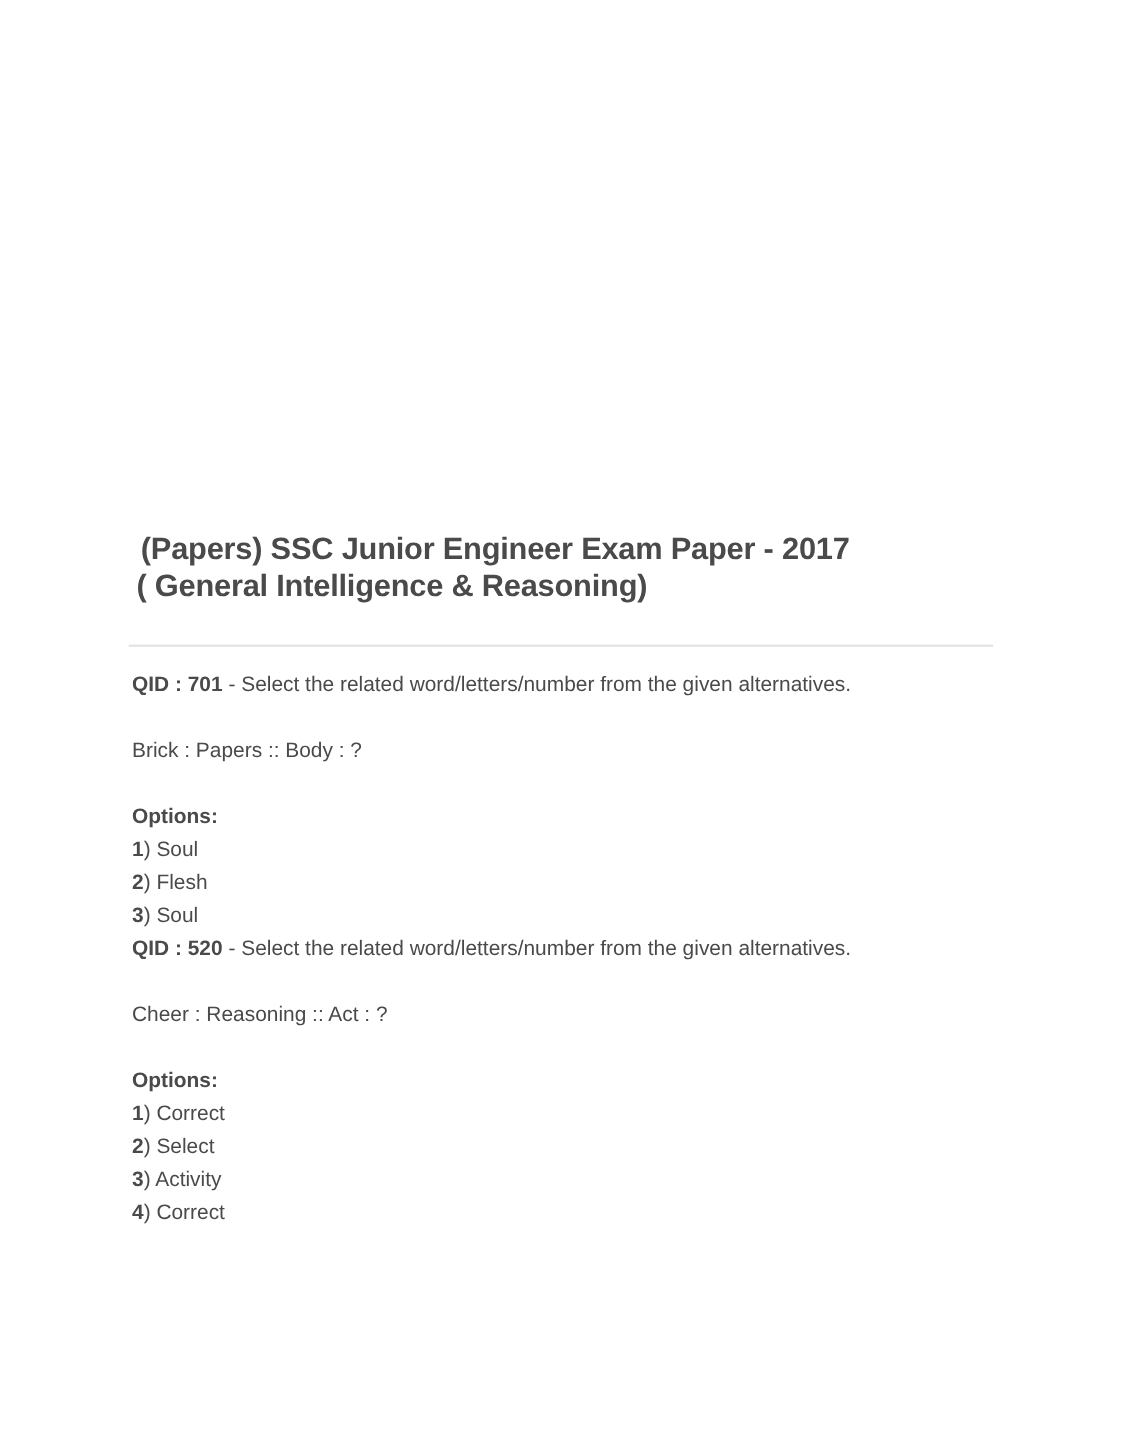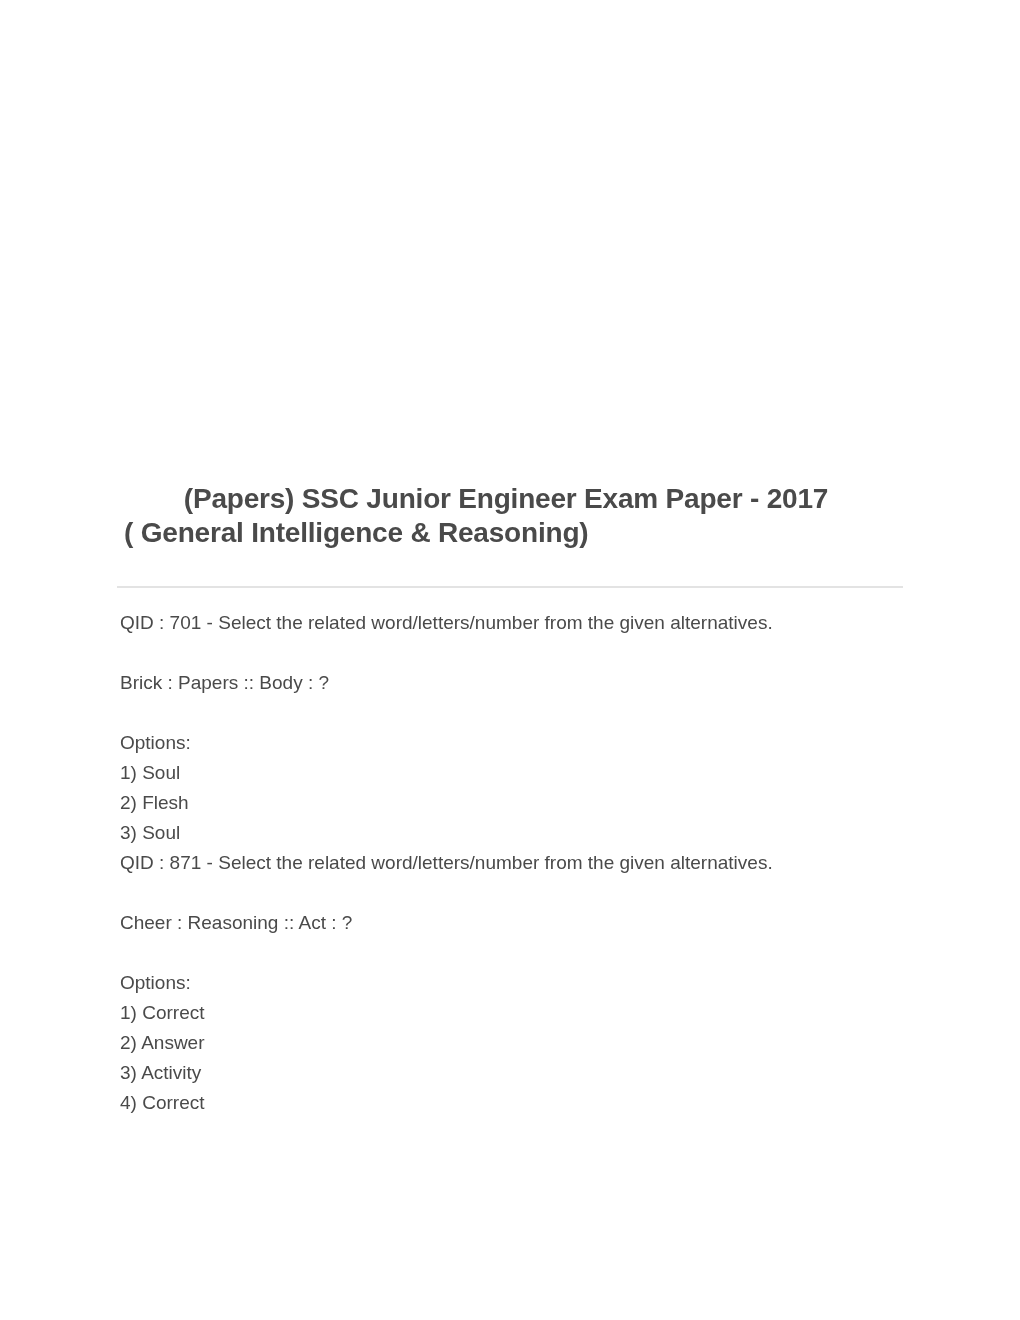--- a/index.html
+++ b/index.html
@@ -5,33 +5,33 @@
   html, body { margin: 0; padding: 0; background: #ffffff; }
   body {
     width: 1020px; height: 1320px; position: relative; overflow: hidden;
     font-family: "Liberation Sans", sans-serif; color: #4a4a4a;
   }
   .title {
     position: absolute; left: 124px; top: 482px; width: 760px;
     font-size: 28px; font-weight: bold; line-height: 34px; color: #4a4a4a;
     letter-spacing: -0.2px;
   }
-  .title .l1 { display: block; padding-left: 4px; text-align: center; }
+  .title .l1 { display: block; padding-left: 4px; }
   .title .l2 { display: block; }
   .divider {
     position: absolute; left: 117px; top: 586px; width: 786px; height: 2px;
     background: #e3e3e3;
   }
   .content {
     position: absolute; left: 120px; top: 608px; width: 780px;
     font-size: 19px; line-height: 30px; color: #4a4a4a;
   }
   .line { height: 30px; white-space: nowrap; }
   .blank { height: 30px; }
-  b { font-weight: normal; }
+  b { font-weight: bold; }
 </style>
 </head>
 <body>
 
 <div class="title">
   <span class="l1">(Papers) SSC Junior Engineer Exam Paper - 2017</span>
   <span class="l2">( General Intelligence &amp; Reasoning)</span>
 </div>
 
 <div class="divider"></div>
@@ -43,23 +43,23 @@
   </div>
   <div class="blank"></div>
   <div class="line">Brick : Papers :: Body : ?</div>
   <div class="blank"></div>
   <div class="line"><b>Options:</b></div>
   <div class="line"><b>1</b><span>) Soul</span></div>
   <div class="line"><b>2</b><span>) Flesh</span></div>
   <div class="line"><b>3</b><span>) Soul</span></div>
 
   <div class="line">
-    <b>QID : 871</b><span> - </span><span>Select the related word/letters/number from the given alternatives.</span>
+    <b>QID : 520</b><span> - </span><span>Select the related word/letters/number from the given alternatives.</span>
   </div>
   <div class="blank"></div>
   <div class="line">Cheer : Reasoning :: Act : ?</div>
   <div class="blank"></div>
   <div class="line"><b>Options:</b></div>
   <div class="line"><b>1</b><span>) Correct</span></div>
-  <div class="line"><b>2</b><span>) Answer</span></div>
+  <div class="line"><b>2</b><span>) Select</span></div>
   <div class="line"><b>3</b><span>) Activity</span></div>
   <div class="line"><b>4</b><span>) Correct</span></div>
 </div>
 
 </body></html>

